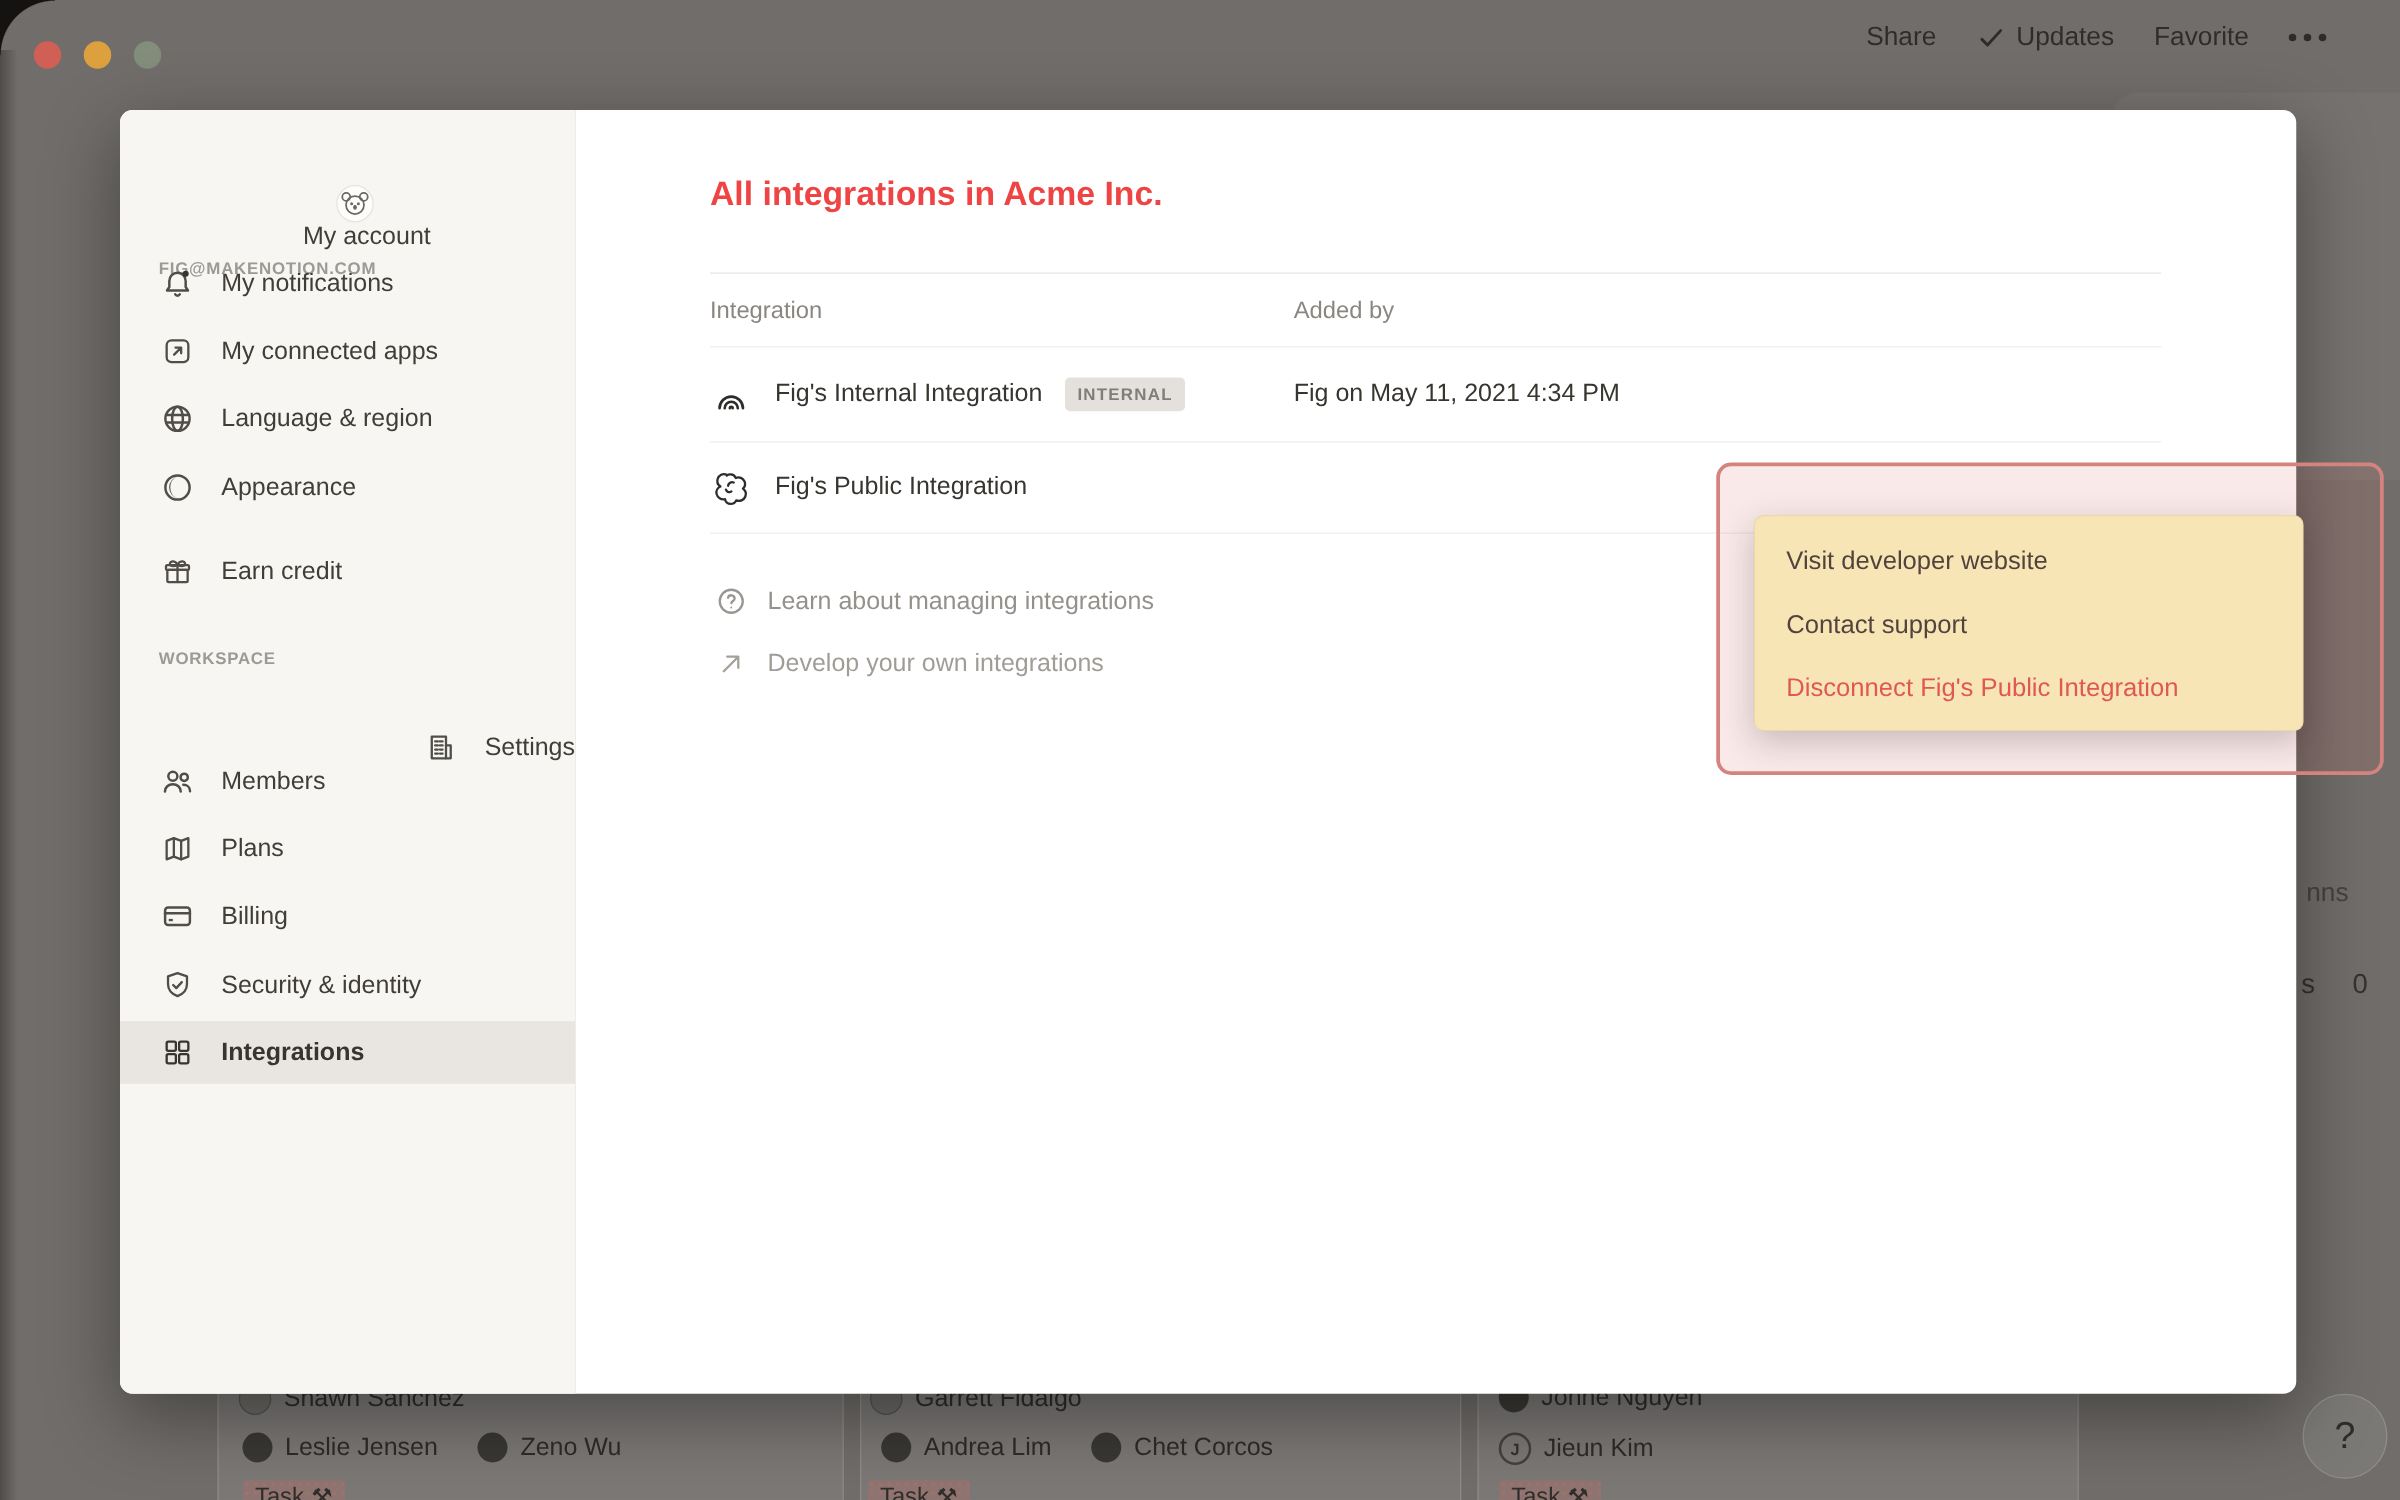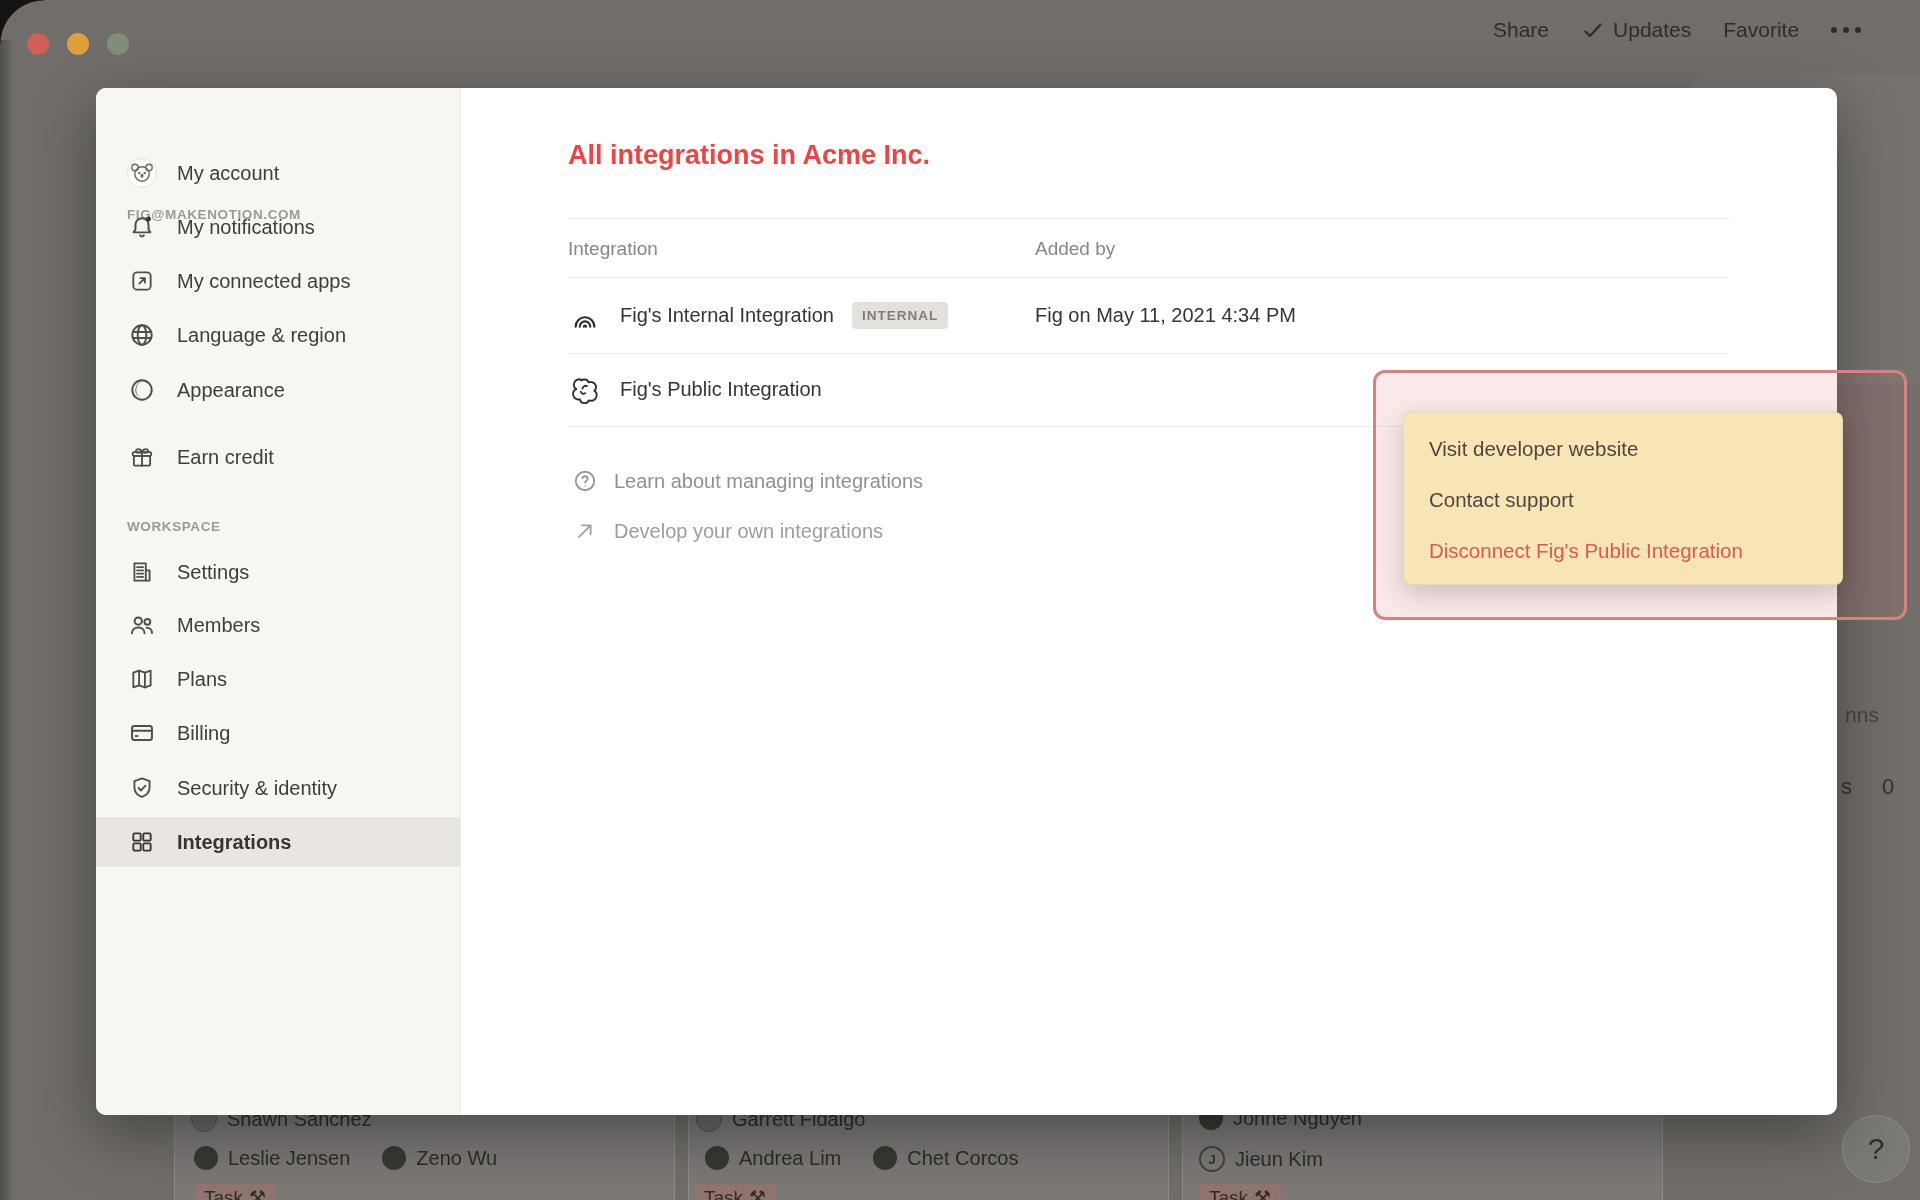--- a/index.html
+++ b/index.html
@@ -204,21 +204,21 @@
     <span>⚒</span>
   </div>
 
   <div class="help-btn">?</div>
 
   <div class="modal">
 
     <div class="sidebar">
       <div class="side-heading h-email">FIG@MAKENOTION.COM</div>
 
-      <div class="side-item" style="top:60px;">
+      <div class="side-item" style="top:60px;flex-direction:column;">
         <span class="ic">
           <span class="avatar-circle">
             <svg class="icon" width="24" height="24" viewBox="0 0 24 24" style="stroke:#6b6862;stroke-width:1.4;">
               <circle cx="5" cy="6.5" r="3.2"></circle>
                 <circle cx="19" cy="6.5" r="3.2"></circle>
               <circle cx="12" cy="13" r="7.2"></circle>
               <circle cx="9.3" cy="12" r="0.5" fill="#6b6862"></circle>
                 <circle cx="14.7" cy="12" r="0.5" fill="#6b6862"></circle>
               <ellipse cx="12" cy="14.8" rx="1.5" ry="2" fill="#6b6862" stroke="none"></ellipse>
             </svg>
@@ -276,21 +276,21 @@
             <rect x="3.5" y="7.5" width="17" height="3.5" rx="1"></rect>
             <path d="M12 7.5V20"></path>
             <path d="M12 7.5c-1.2-3.6-5.6-3.4-5.6-1s3.8 1.6 5.6 1zM12 7.5c1.2-3.6 5.6-3.4 5.6-1s-3.8 1.6-5.6 1z"></path>
           </svg>
         </span>
         <span>Earn credit</span>
       </div>
 
       <div class="side-heading h-workspace">WORKSPACE</div>
 
-      <div class="side-item" style="top:459px;">
+      <div class="side-item" style="top:485px;justify-content:flex-end;">
         <span class="ic">
           <svg class="icon" width="26" height="26" viewBox="0 0 24 24">
             <rect x="5" y="4" width="10.5" height="16"></rect>
             <path d="M15.5 10.5H19V20H15.5"></path>
             <path d="M7.5 7.5h2M11 7.5h2M7.5 10.5h2M11 10.5h2M7.5 13.5h2M11 13.5h2M7.5 16.5h2M11 16.5h2"></path>
           </svg>
         </span>
         <span>Settings</span>
       </div>
 

